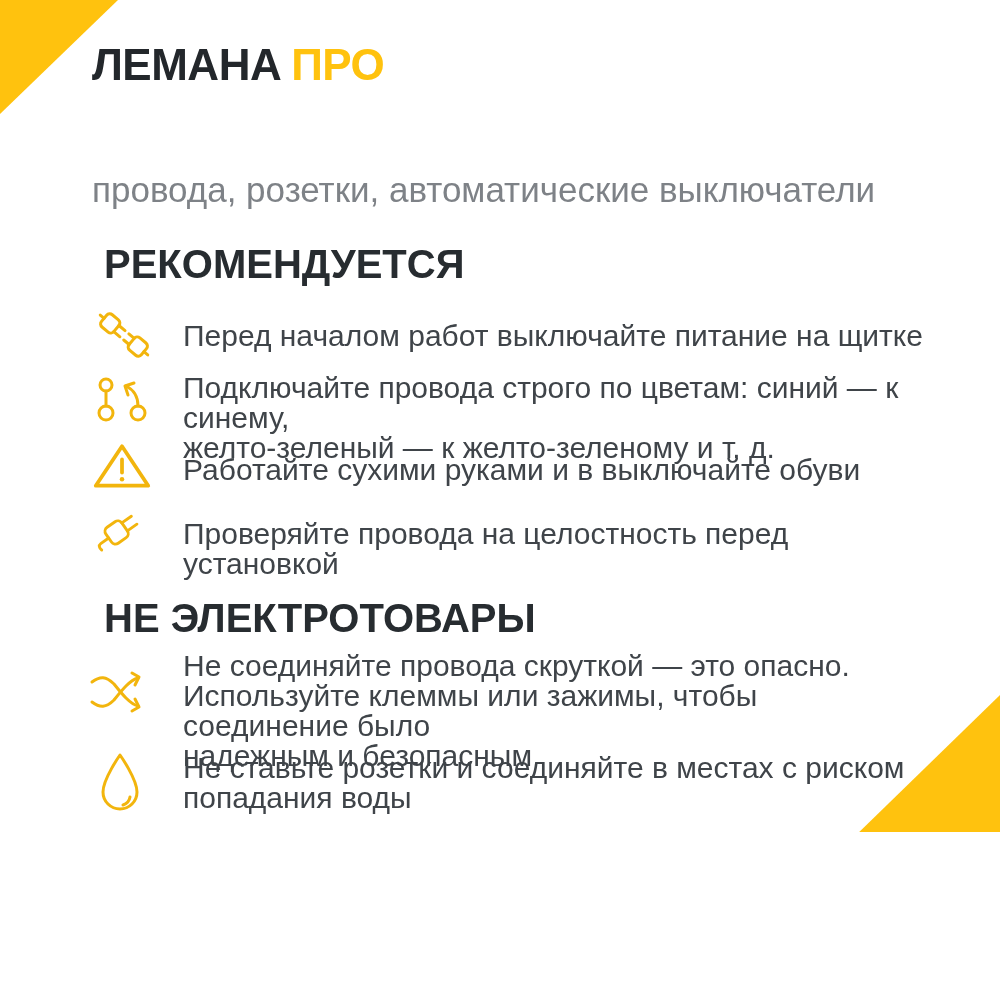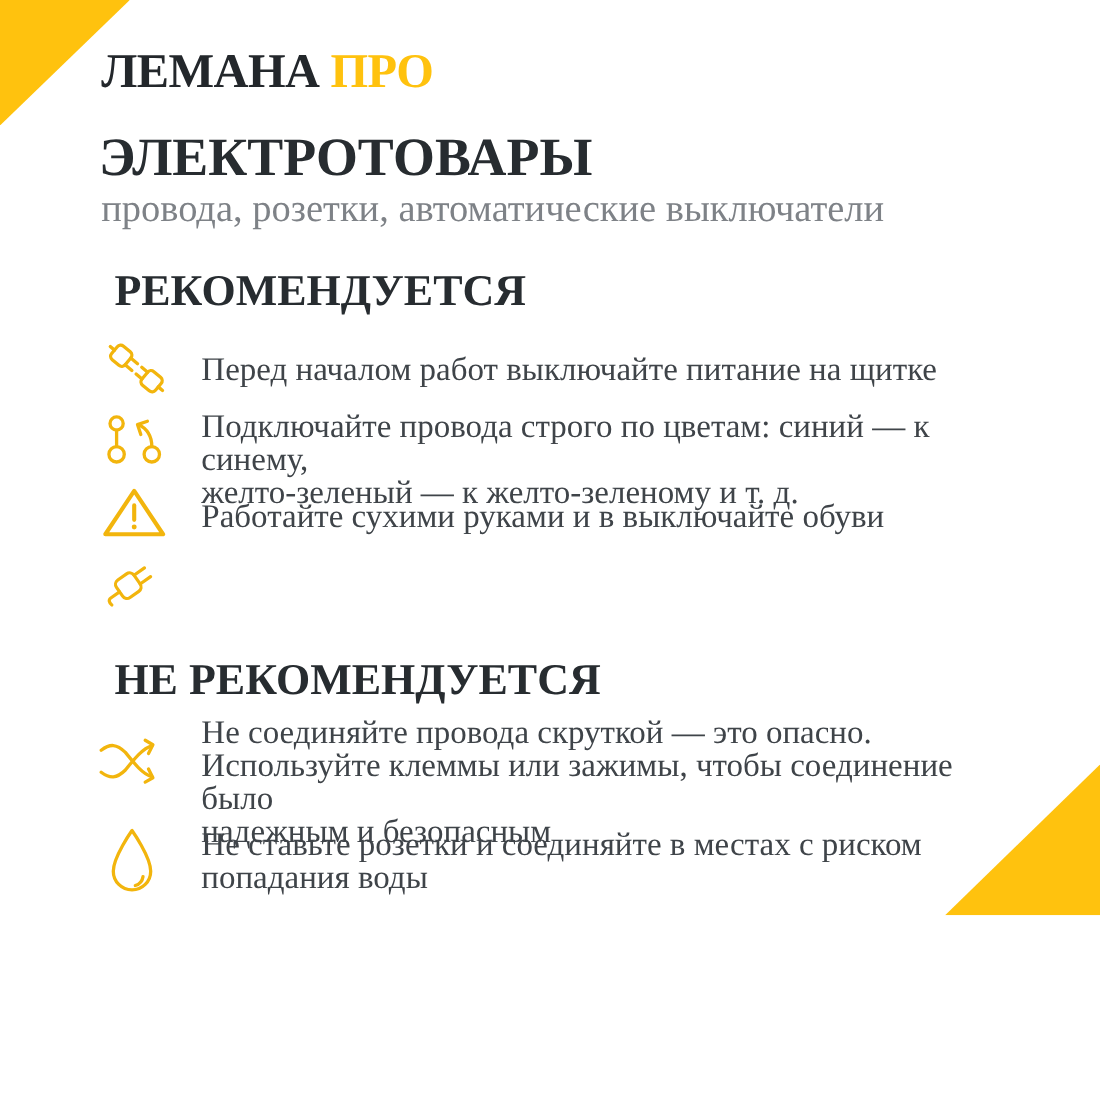--- a/index.html
+++ b/index.html
@@ -1,21 +1,21 @@
 <!DOCTYPE html>
 <html lang="ru" style="--brand-yellow: #FFC20E; --icon-yellow: #F2B50D; --logo-dark: #23272B; --heading-dark: #272C30; --body-text: #3F4449; --subtitle-gray: #7E8287; --cape-tan: #C08F4A;"><head>
 <meta charset="utf-8">
 <style>
   html,body{margin:0;padding:0;}
   .page{
     position:relative;
     width:1000px;height:832px;
     background:#ffffff;
     overflow:hidden;
-    font-family:Liberation Serif, serif;
+    font-family:Liberation Sans, sans-serif;
   }
   
   .corner-tl{
     position:absolute;left:0;top:0;width:118px;height:114px;
     background:var(--brand-yellow,#FFC20E);
     clip-path:polygon(0 0,100% 0,0 100%);
   }
   .corner-br{
     position:absolute;left:848px;top:695px;width:152px;height:305px;
     background:var(--brand-yellow,#FFC20E);
@@ -65,21 +65,20 @@
 
 <div class="page">
 
   <div class="corner-tl"></div>
 
   <div class="logo">
     <span>ЛЕМАНА</span><span class="pro">ПРО</span>
   </div>
 
 
-  <h1 class="page-title">ЭЛЕКТРОТОВАРЫ</h1>
   <div class="subtitle">провода, розетки, автоматические выключатели</div>
 
   <div class="section-heading sec1">РЕКОМЕНДУЕТСЯ</div>
 
   <div class="icon-box" style="left:88px;top:303px;width:72px;height:64px">
     <svg viewBox="0 0 64 64" fill="none" stroke="#F2B50D" stroke-width="3" stroke-linecap="round" stroke-linejoin="round">
       <g transform="rotate(40 32 32)">
         <rect x="6" y="24" width="16" height="16" rx="4"></rect>
         <path d="M22,28 h8 M22,36 h8 M6,32 h-5"></path>
         <rect x="42" y="24" width="16" height="16" rx="4"></rect>
@@ -113,22 +112,23 @@
 
   <div class="icon-box" style="left:90px;top:501px;width:66px;height:54px">
     <svg viewBox="0 0 68 54" fill="none" stroke="#F2B50D" stroke-width="3" stroke-linecap="round" stroke-linejoin="round">      
         <g transform="rotate(-35 34 27)">
         <rect x="16" y="17" width="20" height="20" rx="5"></rect>
         <path d="M36,22 h12 M36,32 h12"></path>
         <path d="M16,27 H6 C3,27 2,30 3,33"></path>
       </g>
     </svg>
   </div>
+  <div class="item-text" style="top:519px">Проверяйте провода на целостность перед установкой</div>
 
-  <div class="section-heading sec2">НЕ РЕКОМЕНДУЕТСЯ</div>
+  <div class="section-heading sec2">НЕ ЭЛЕКТРОТОВАРЫ</div>
 
   <div class="icon-box" style="left:88px;top:668px;width:60px;height:48px">
     <svg viewBox="0 0 60 48" fill="none" stroke="#F2B50D" stroke-width="3" stroke-linecap="round" stroke-linejoin="round">
       <path d="M4,34 C12,40 18,40 26,32 C34,22 42,12 50,10"></path>
       <path d="M44,5 L51,9 M51,9 L47,17"></path>
       <path d="M4,14 C12,8 18,8 26,16 C34,26 42,36 50,38"></path>
       <path d="M44,43 L51,39 M51,39 L47,31"></path>
     </svg>
   </div>
   <div class="item-text" style="top:651px">Не соединяйте провода скруткой — это опасно.

